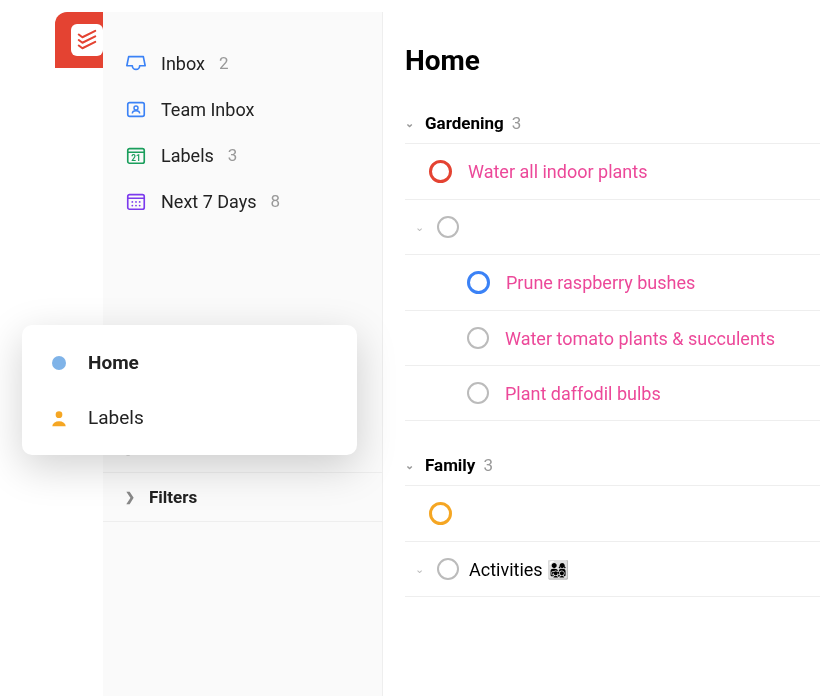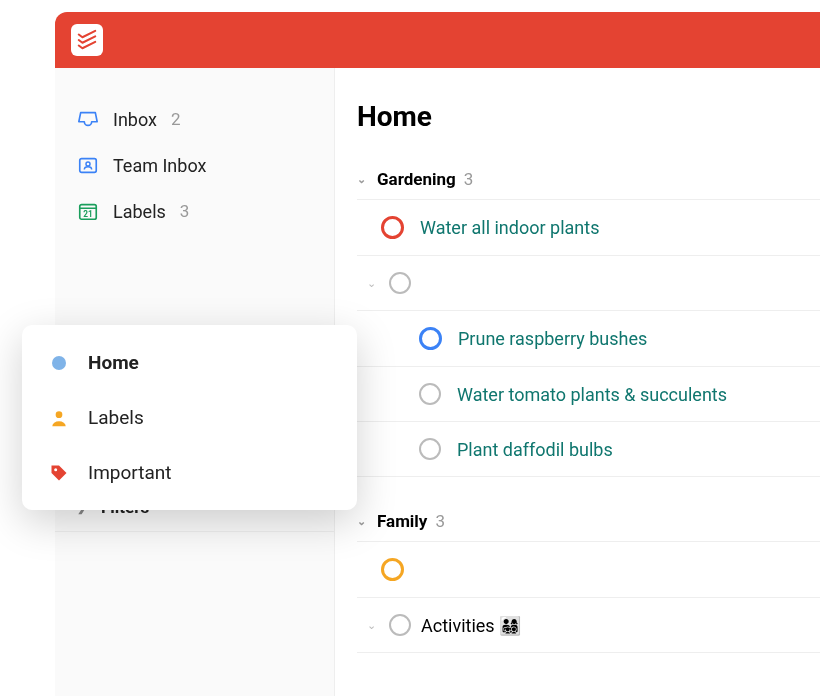--- a/index.html
+++ b/index.html
@@ -3,21 +3,21 @@
 <meta charset="utf-8">
 <style>
   * { box-sizing: border-box; margin: 0; padding: 0; }
   body { font-family: -apple-system, BlinkMacSystemFont, "Segoe UI", Roboto, Helvetica, Arial, sans-serif; background: #fff; width: 820px; height: 696px; overflow: hidden; }
   .app {
     position: absolute;
     left: 55px; top: 12px;
     width: 765px; height: 684px;
     border-radius: 12px 0 0 0;
     overflow: hidden;
-    display: flex; flex-direction: column;
+    display: flex; 
     background: #fff;
   }
   .topbar {
     height: 56px;
     background: #e44332;
     display: flex; align-items: center;
     padding-left: 16px;
   }
   .logo {
     width: 32px; height: 32px;
@@ -69,21 +69,21 @@
     border-bottom: 1px solid #eee;
     cursor: pointer;
   }
   .section-header .count { font-weight: 400; }
   .section-header .caret { color: #999; font-size: 11px; width:12px; }
   .task {
     display:flex; align-items:center; gap:16px;
     padding: 16px 0 16px 24px;
     border-bottom: 1px solid #eee;
     font-size: 18px;
-    color: #0f766e;
+    color: #ec4899;
   }
   .task.sub { padding-left: 62px; }
   .task-text { flex:1; }
   .checkbox {
     width: 22px; height: 22px;
     border-radius: 50%;
     border: 2px solid #bbb;
     flex-shrink: 0;
   }
   .checkbox.red { border: 3px solid #e44332; width:23px; height:23px; }
@@ -134,20 +134,34 @@
       <div class="nav-item">
         <svg class="icon-svg" viewBox="0 0 24 24">
           <rect x="3" y="5" width="18" height="16" rx="2" fill="none" stroke="#1a9e5c" stroke-width="1.8"></rect>
           <line x1="3" y1="9" x2="21" y2="9" stroke="#1a9e5c" stroke-width="1.6"></line>
           <text x="12" y="18" font-size="9" text-anchor="middle" fill="#1a9e5c" font-weight="700">21</text>
         </svg>
         <span>Labels</span>
         <span class="count">3</span>
       </div>
 
+      <div class="nav-item">
+        <svg class="icon-svg" viewBox="0 0 24 24">
+          <rect x="3" y="5" width="18" height="16" rx="2" fill="none" stroke="#7c3aed" stroke-width="1.8"></rect>
+          <line x1="3" y1="9" x2="21" y2="9" stroke="#7c3aed" stroke-width="1.6"></line>
+          <circle cx="8" cy="13" r="1" fill="#7c3aed"></circle>
+            <circle cx="12" cy="13" r="1" fill="#7c3aed"></circle>
+            <circle cx="16" cy="13" r="1" fill="#7c3aed"></circle>
+          <circle cx="8" cy="17" r="1" fill="#7c3aed"></circle>
+            <circle cx="12" cy="17" r="1" fill="#7c3aed"></circle>
+            <circle cx="16" cy="17" r="1" fill="#7c3aed"></circle>
+        </svg>
+        <span>Next 7 Days</span>
+        <span class="count">8</span>
+      </div>
 
       <div style="height:200px;"></div>
 
       <div class="cat-item">
         <span class="chev">❯</span>
         <span>Labels</span>
       </div>
       <div class="cat-item">
         <span class="chev">❯</span>
         <span>Filters</span>
@@ -216,22 +230,13 @@
   </div>
   <div class="fav-item">
     <span class="fav-icon">
       <svg width="20" height="20" viewBox="0 0 24 24">
           <circle cx="12" cy="8" r="4" fill="#f5a623"></circle>
           <path d="M4 22 a8 6 0 0 1 16 0 z" fill="#f5a623"></path>
         </svg>
     </span>
     <span>Labels</span>
   </div>
-  <div class="fav-item">
-    <span class="fav-icon">
-      <svg width="20" height="20" viewBox="0 0 24 24">
-          <path d="M3 3 h9 l9 9 -9 9 -9 -9 z" fill="#e44332"></path>
-          <circle cx="8" cy="8" r="1.8" fill="#fff"></circle>
-        </svg>
-    </span>
-    <span>Important</span>
-  </div>
 </div>
 
 </body></html>

